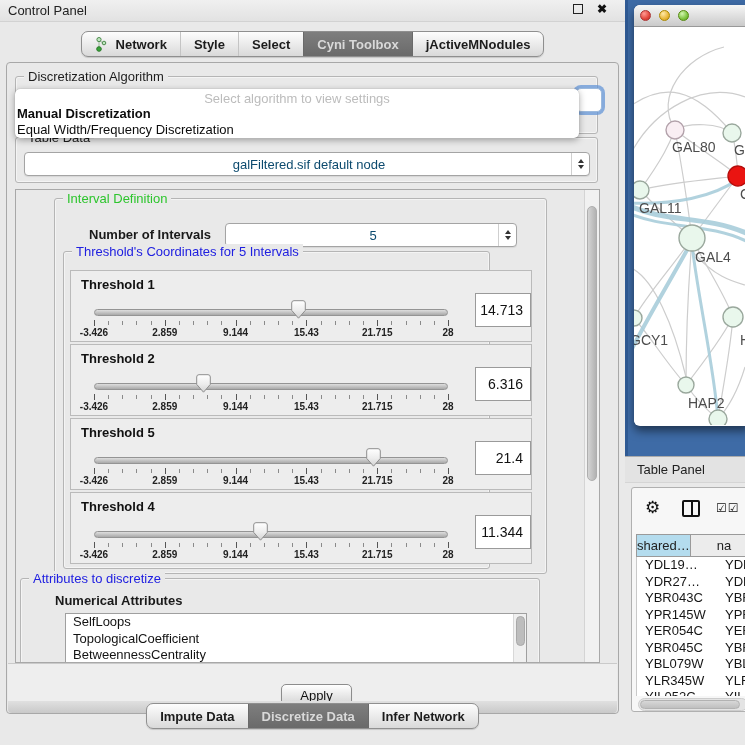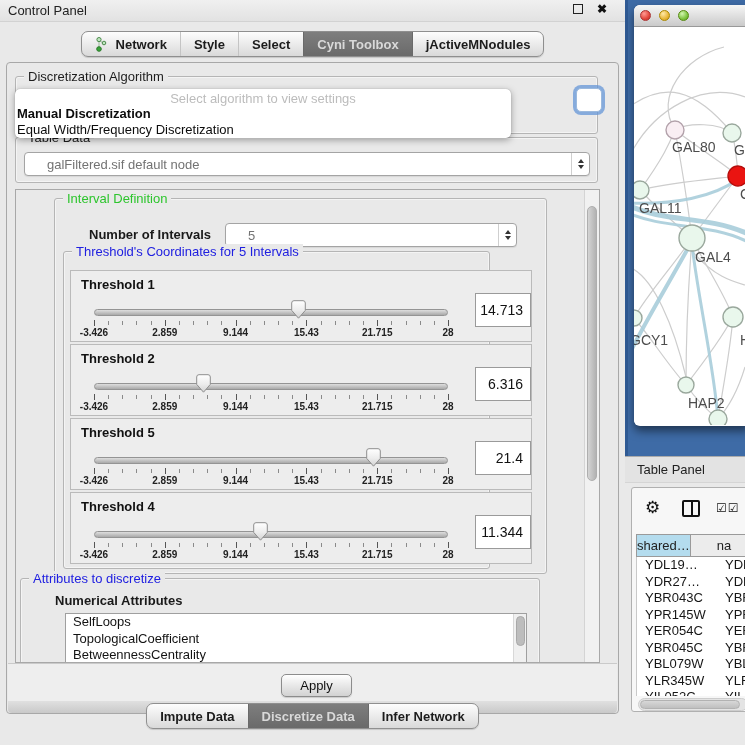--- a/index.html
+++ b/index.html
@@ -26,29 +26,29 @@
   .outer-panel { position:absolute; left:6px; top:62px; width:613px; height:652px; border:1px solid #a8a8a8; border-radius:4px; background:#e9e9e9; }
 
   .grp { position:absolute; border:1px solid #b5b5b5; border-radius:3px; box-shadow:inset 0 0 0 1px #f4f4f4; }
   .grp-title { position:absolute; top:-8px; left:8px; background:#e9e9e9; padding:0 4px; font-size:13px; line-height:15px; }
   .t-black { color:#1d1d1d; }
   .t-green { color:#2dc52d; }
   .t-blue  { color:#2020e0; }
 
   
   .combo { position:absolute; background:#fff; border:1px solid #a4a4a4; border-radius:4px; display:flex; align-items:center; height:24px; box-shadow:0 1px 1px rgba(0,0,0,.08); }
-  .combo .val { flex:1; padding-left:22px; font-size:13px; color:#737373; white-space:nowrap; overflow:hidden; }
+  .combo .val { flex:1; padding-left:22px; font-size:13px; color:#0c4a6e; white-space:nowrap; overflow:hidden;text-align:center; }
   .combo .step { width:18px; height:100%; border-left:1px solid #cfcfcf; display:flex; flex-direction:column; align-items:center; justify-content:center; gap:2px; }
   .arr-up { width:0; height:0; border-left:3.5px solid transparent; border-right:3.5px solid transparent; border-bottom:4.5px solid #333; }
   .arr-dn { width:0; height:0; border-left:3.5px solid transparent; border-right:3.5px solid transparent; border-top:4.5px solid #333; }
 
   
   .algo-grp { left:8px; top:13px; width:583px; height:58px; }
   .algo-combo-fragment { position:absolute; left:560px; top:11px; width:26px; height:24px; background:#fff; border:1px solid #9bb9dd; border-radius:5px; box-shadow:0 0 0 3px rgba(100,150,215,.75); }
-  .popup { position:absolute; left:8px; top:26px; width:496px; height:49px; background:#fff; border-radius:5px; box-shadow:0 2px 7px rgba(0,0,0,.35), 0 0 1px rgba(0,0,0,.3); z-index:5; overflow:hidden; }
+  .popup { position:absolute; left:8px; top:26px; width:564px; height:49px; background:#fff; border-radius:5px; box-shadow:0 2px 7px rgba(0,0,0,.35), 0 0 1px rgba(0,0,0,.3); z-index:5; overflow:hidden; }
   .popup .hint { text-align:center; color:#bcbcbc; font-size:13px; padding-top:2px; }
   .popt { font-size:13px; color:#0c0c0c; line-height:16px; padding-left:2px; white-space:nowrap; }
   .popt.b { font-weight:bold; }
 
   .tdata-grp { left:8px; top:74px; width:583px; height:46px; }
 
   
   .scroll-area { position:absolute; left:8px; top:126px; width:585px; height:474px; border:1px solid #a8a8a8; background:#e9e9e9; overflow:hidden; }
   .vscroll { position:absolute; right:0; top:0; width:15px; height:100%; background:#f1f1f1; border-left:1px solid #d4d4d4; }
   .vscroll .thumb { position:absolute; left:2px; width:10px; border-radius:6px; background:linear-gradient(90deg,#d4d4d4,#b2b2b2); border:1px solid #aeaeae; }
@@ -70,21 +70,21 @@
   .tick-labels b { position:absolute; transform:translateX(-50%); font-size:10px; font-weight:bold; color:#222; white-space:nowrap; }
   .th-value { position:absolute; left:404px; top:22px; width:56px; height:34px; background:#fff; border:1px solid #9a9a9a; font-family:"Liberation Sans",sans-serif; font-size:14px; color:#111; text-align:right; padding-right:7px; }
 
   .attr-grp { left:4px; top:388px; width:520px; height:120px; }
   .attr-sub { position:absolute; left:34px; top:14px; font-weight:bold; font-size:13px; }
   .attr-list { position:absolute; left:44px; top:34px; width:462px; height:54px; background:#fff; border:1px solid #9f9f9f; overflow:hidden; }
   .attr-item { font-size:13px; line-height:16.5px; padding-left:7px; color:#131313; white-space:nowrap; }
   .attr-vscroll { position:absolute; right:0; top:0; width:13px; height:100%; background:#f0f0f0; border-left:1px solid #d8d8d8; }
   .attr-vscroll .thumb { position:absolute; left:1.5px; top:2px; width:9px; height:30px; border-radius:5px; background:#bdbdbd; border:1px solid #a8a8a8; }
 
-  .apply-bar { position:absolute; left:1px; right:1px; top:600px; height:44px; background:#eeeeee; border-top:1px solid #cacaca; display:flex; justify-content:center; align-items:center;padding-left:8px; }
+  .apply-bar { position:absolute; left:1px; right:1px; top:600px; height:44px; background:#eeeeee; border-top:1px solid #cacaca; display:flex; justify-content:center; align-items:flex-end;padding-left:8px; }
   .apply-btn { height:23px; padding:0 18px; border:1px solid #8c8c8c; border-radius:5px; background:linear-gradient(#ffffff,#e8e8e8 50%,#d2d2d2); font-size:13px; color:#111; box-shadow:0 1px 1px rgba(0,0,0,.15); }
   .outer-bottom { position:absolute; left:1px; right:1px; top:638px; height:12px; background:linear-gradient(#e0e0e0,#c9c9c9); border-radius:0 0 4px 4px; }
 
   .bottom-tabbar-wrap { position:absolute; top:703px; left:0; width:625px; display:flex; justify-content:center; }
 
   
   .desktop { position:absolute; left:625px; top:0; width:120px; height:456px; background:linear-gradient(90deg,#2f5a94 0 3px,#3e6ba6 3px 100%); overflow:hidden; }
   .net-window { position:absolute; left:9px; top:5px; width:115px; height:421px; border-radius:6px 0 0 6px; box-shadow:0 5px 10px rgba(0,0,0,.5); background:#fff; overflow:hidden; }
   .mac-titlebar { height:22px; background:linear-gradient(#f6f6f6,#cacaca); border-bottom:1px solid #999; display:flex; align-items:center; padding-left:6px; gap:8px; }
   .light { width:11px; height:11px; border-radius:50%; }

